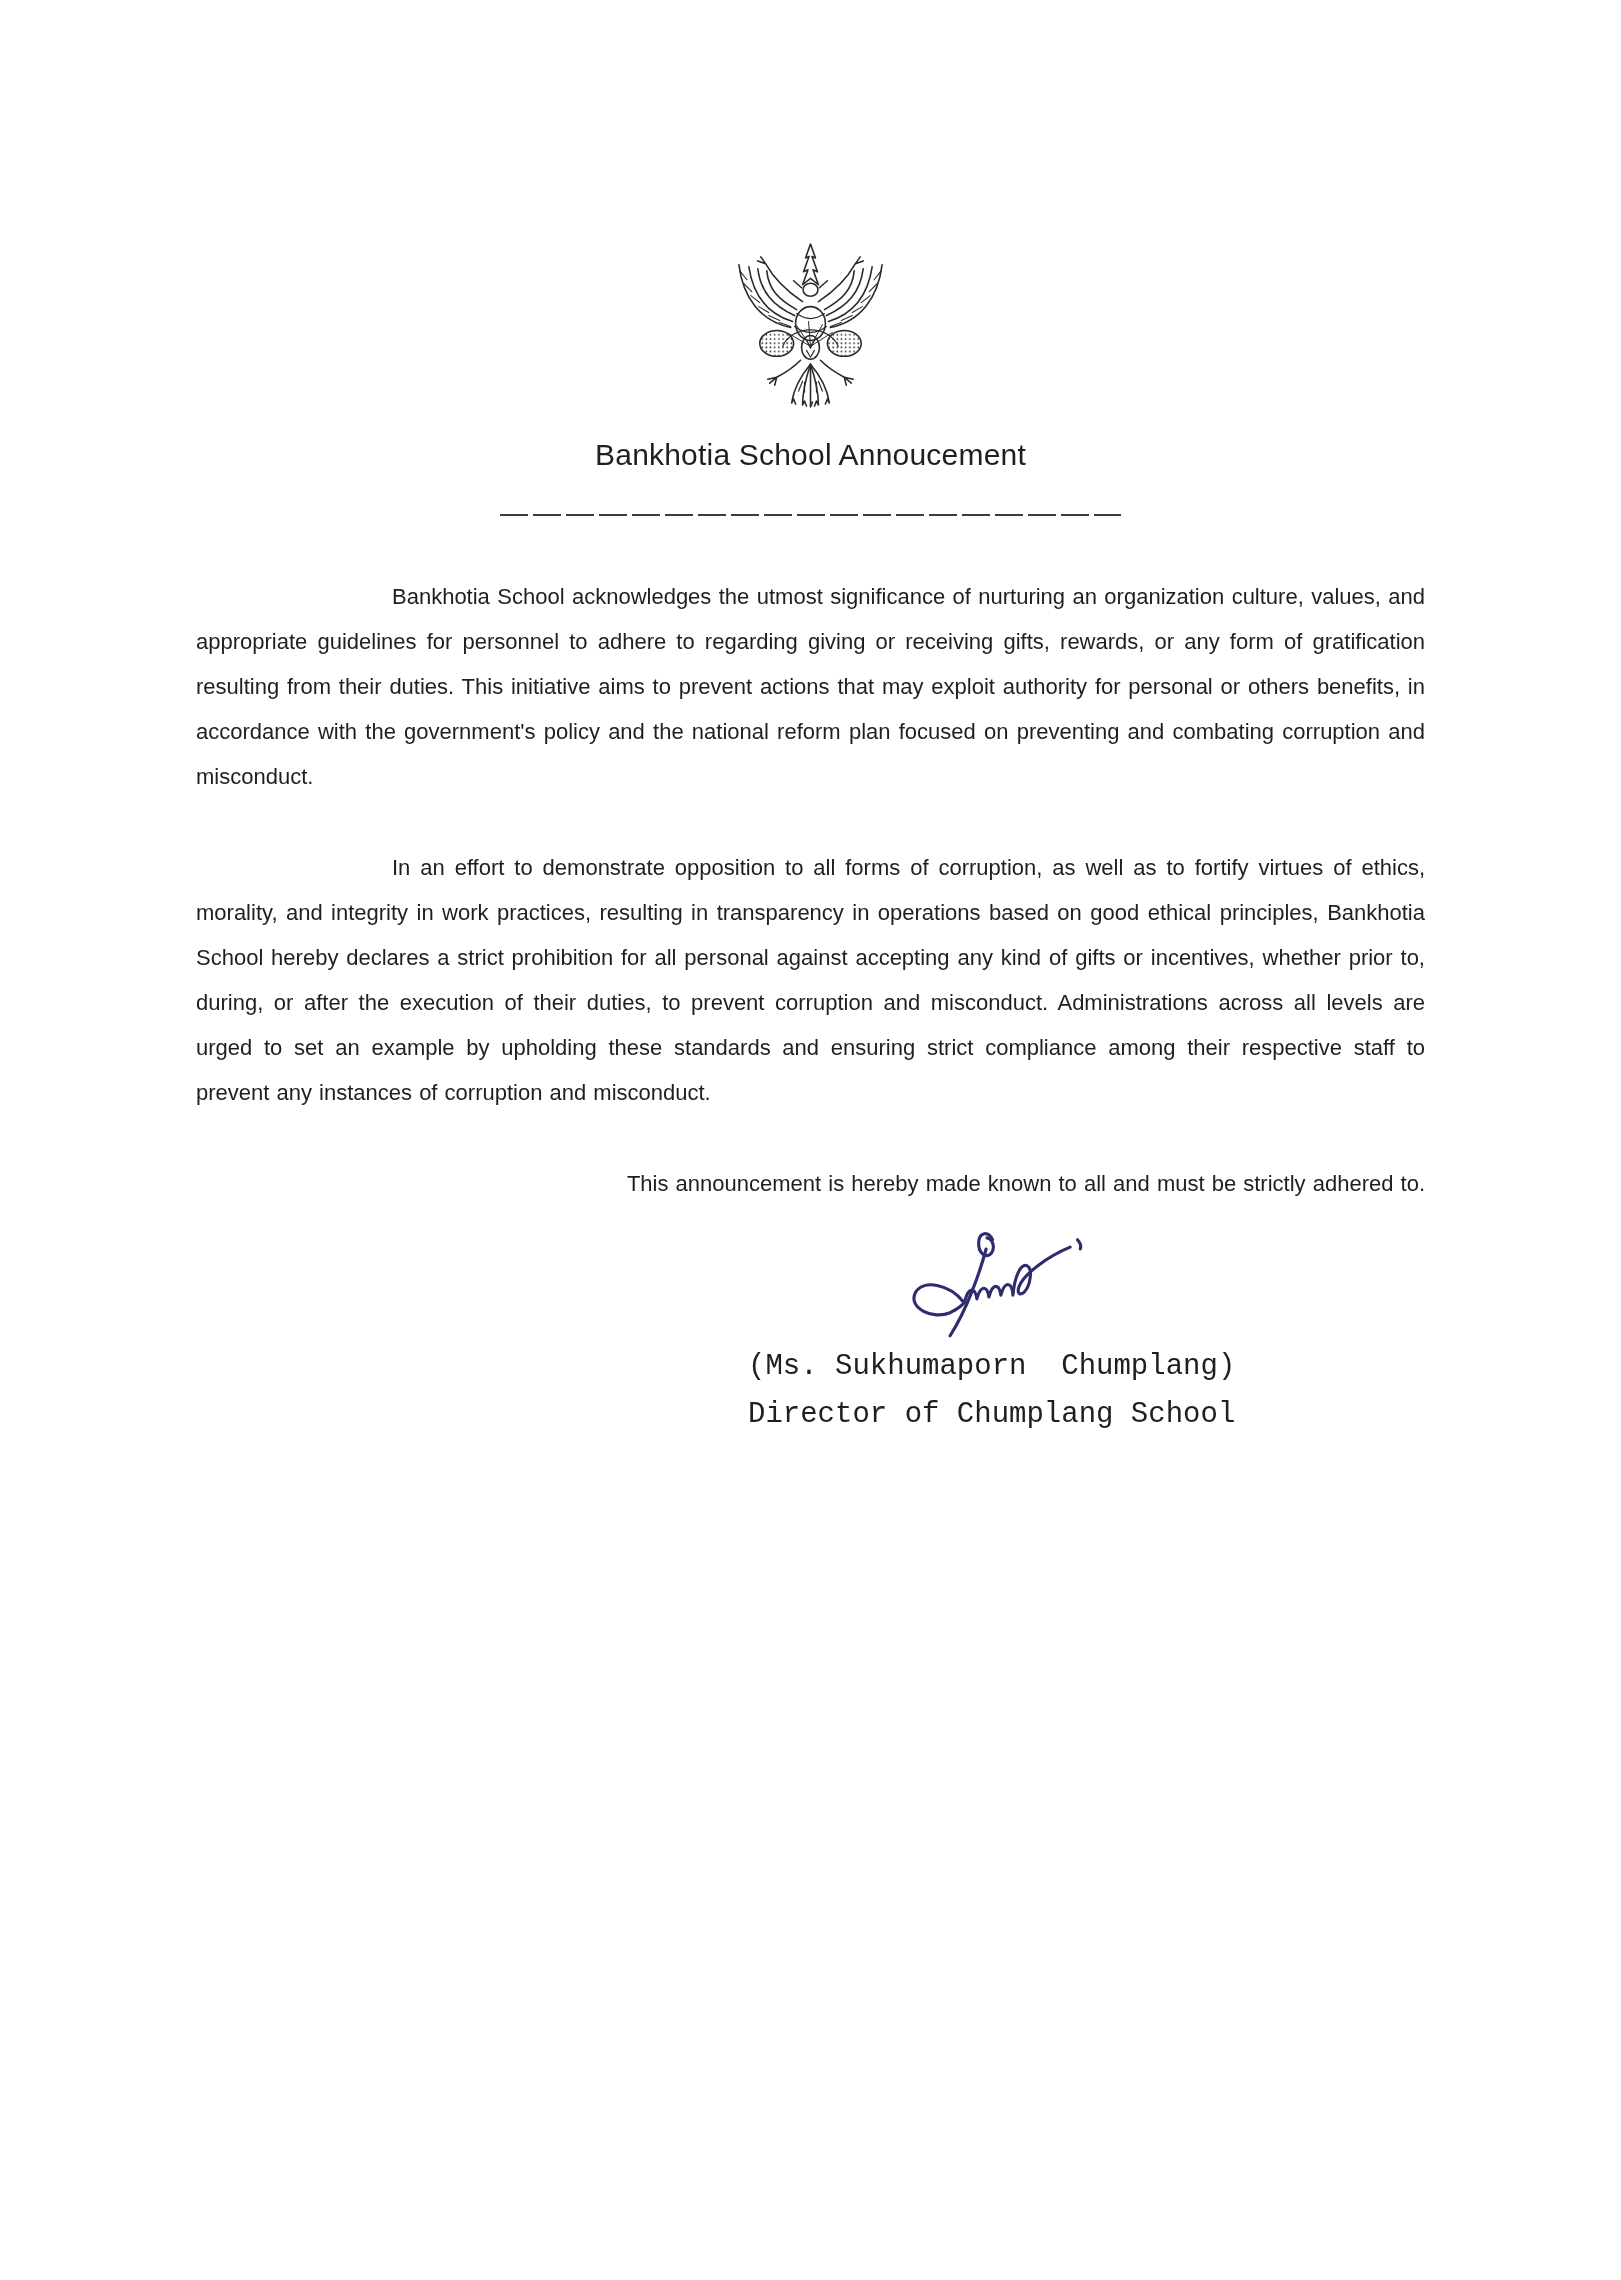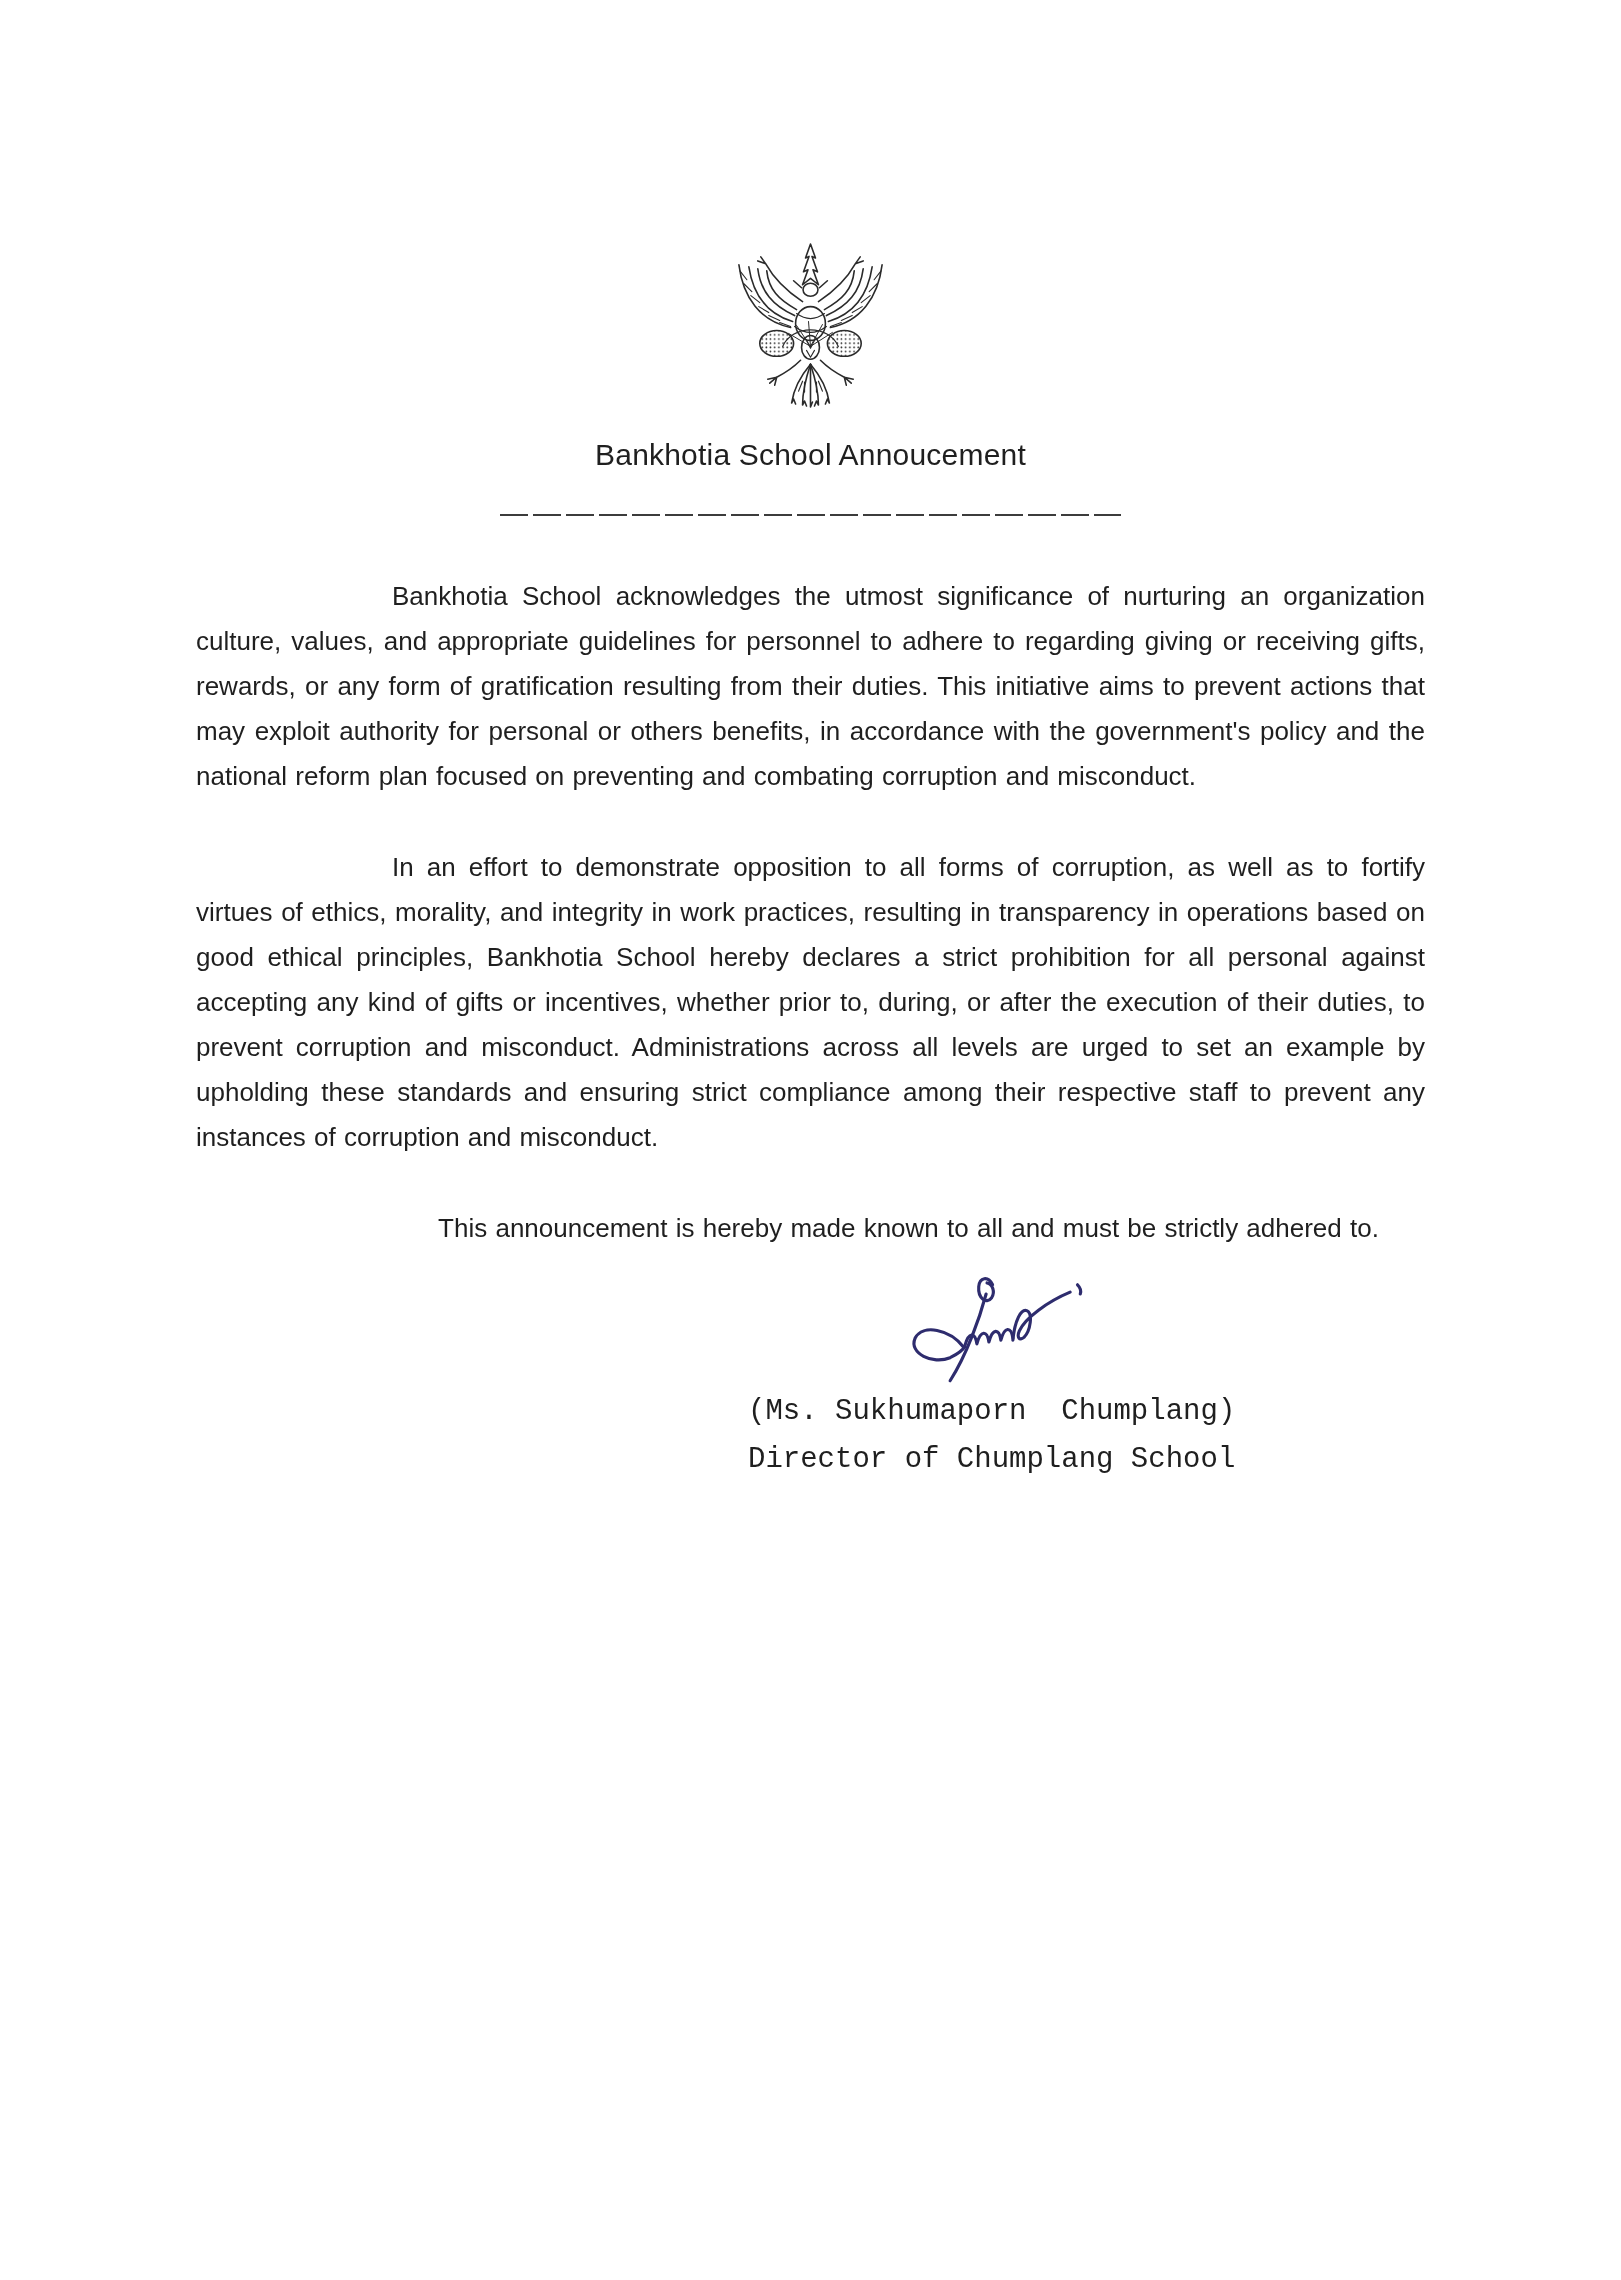--- a/index.html
+++ b/index.html
@@ -30,28 +30,28 @@
   .title-main { margin-top: 19.6px; }
   .divider {
     width: 621px;
     height: 2px;
     margin: 37px auto 0;
     background: repeating-linear-gradient(90deg, #3c3c3c 0 28px, rgba(0,0,0,0) 28px 33px);
   }
   .body-text { margin-top: 58px; }
   .para {
     margin: 0 0 46px 0;
-    font-size: 26px;
+    font-size: 22px;
     line-height: 45px;
     text-align: justify;
     text-indent: 196px;
     word-spacing: 1px;
   }
   .para.p2 { }
-  .para.p3 { text-align: center; margin-bottom: 14px; }
+  .para.p3 { text-align: right; margin-bottom: 14px; }
   .announce {
     margin: 56px 0 0 571px;
     font-size: 29px;
     line-height: 45px;
     width: fit-content;
     white-space: nowrap;
   }
   .announce sup {
     font-size: 18.6px;
     line-height: 0;

